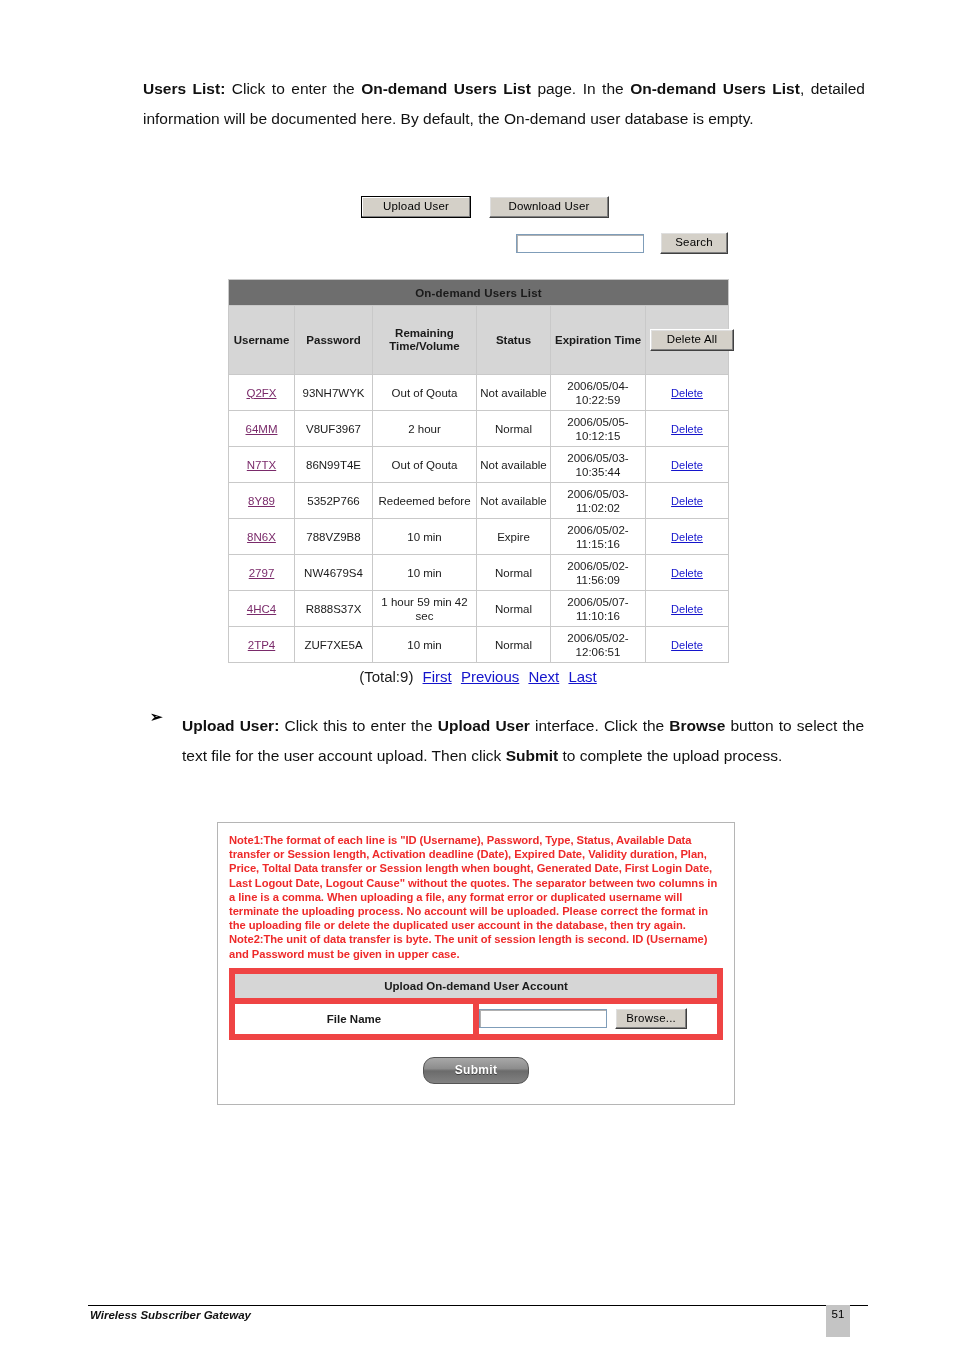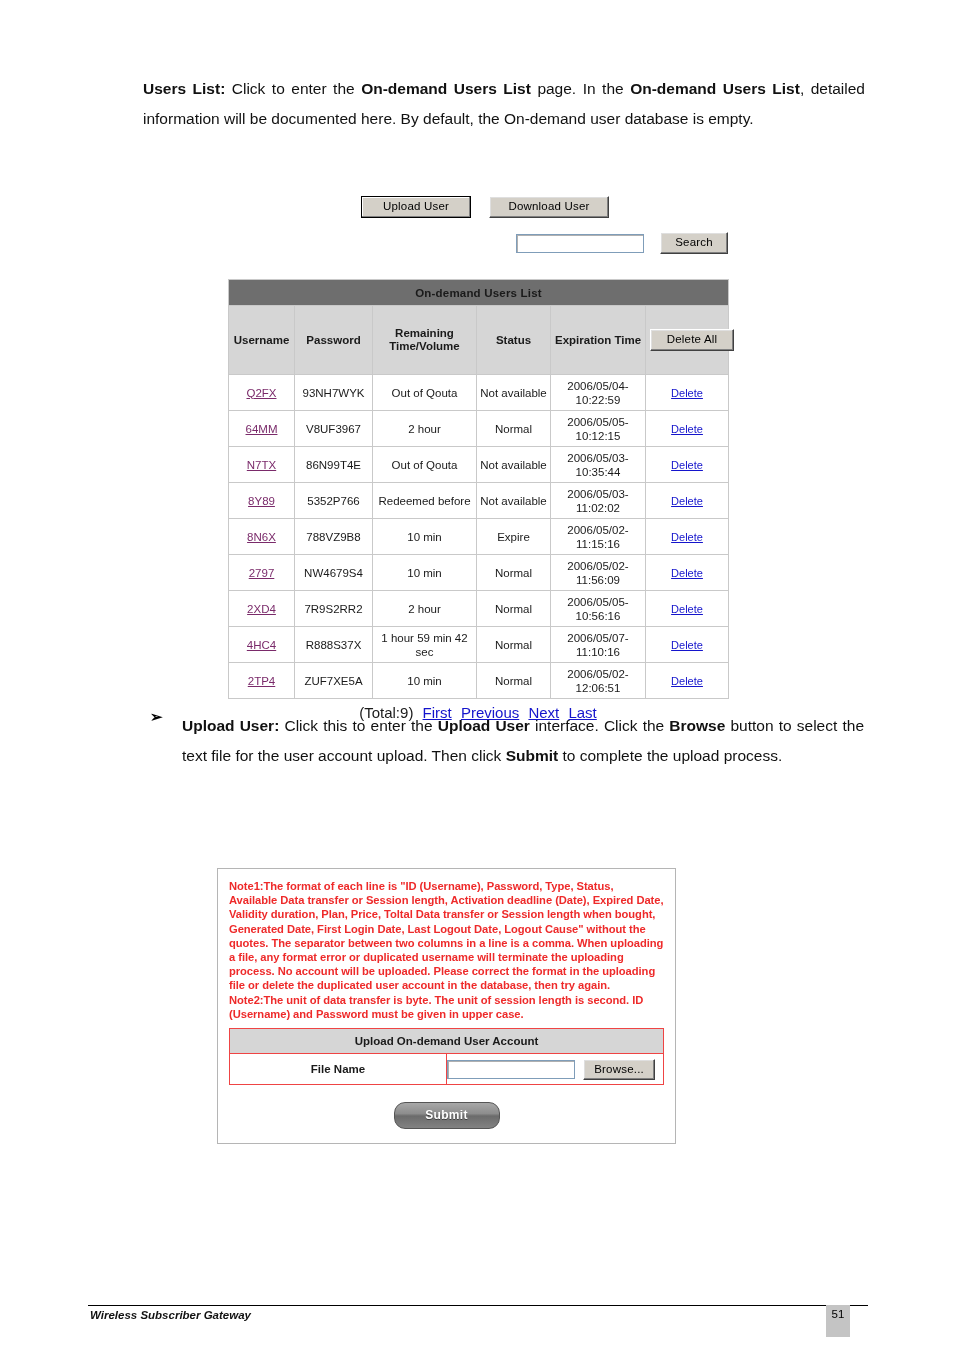--- a/index.html
+++ b/index.html
@@ -183,43 +183,43 @@
   .pager a {
     color: #1414cc;
     text-decoration: underline;
     margin-left: 5px;
   }
 
   
   #screenshot-upload {
     position: absolute;
     left: 217px;
-    top: 868px;
-    width: 459px;
+    top: 822px;
+    width: 518px;
     border: 1px solid #b5b5b5;
     background: #ffffff;
     box-sizing: border-box;
-    padding: 10px 11px 14px 11px;
+    padding: 10px 11px 20px 11px;
   }
   #upload-note {
     color: #ee2a2a;
     font-weight: bold;
     font-size: 11.2px;
     line-height: 14.2px;
     margin: 0 0 7px 0;
     letter-spacing: -0.05px;
   }
   table.upload-form {
     width: 100%;
     border-collapse: collapse;
     border: 1px solid #c0c0c0;
     table-layout: fixed;
   }
   table.upload-form td {
-    border: 1px solid #ef4444;
+    border: 6px solid #ef4444;
     font-size: 11.5px;
     padding: 0;
     vertical-align: middle;
   }
   td.upload-head {
     background: #d6d6d6;
     text-align: center;
     font-weight: bold;
     height: 24px;
     font-size: 12px;
@@ -390,28 +390,20 @@
           </tr>
           <tr class="data-row">
             <td><a class="u-link" href="#">2797</a></td>
             <td>NW4679S4</td>
             <td>10 min</td>
             <td>Normal</td>
             <td><span>2006/05/02-</span><br><span>11:56:09</span></td>
             <td><a class="d-link" href="#">Delete</a></td>
           </tr>
           <tr class="data-row">
-            <td><a class="u-link" href="#">2XD4</a></td>
-            <td>7R9S2RR2</td>
-            <td>2 hour</td>
-            <td>Normal</td>
-            <td><span>2006/05/05-</span><br><span>10:56:16</span></td>
-            <td><a class="d-link" href="#">Delete</a></td>
-          </tr>
-          <tr class="data-row">
             <td><a class="u-link" href="#">4HC4</a></td>
             <td>R888S37X</td>
             <td>1 hour 59 min 42 sec</td>
             <td>Normal</td>
             <td><span>2006/05/07-</span><br><span>11:10:16</span></td>
             <td><a class="d-link" href="#">Delete</a></td>
           </tr>
           <tr class="data-row">
             <td><a class="u-link" href="#">2TP4</a></td>
             <td>ZUF7XE5A</td>

